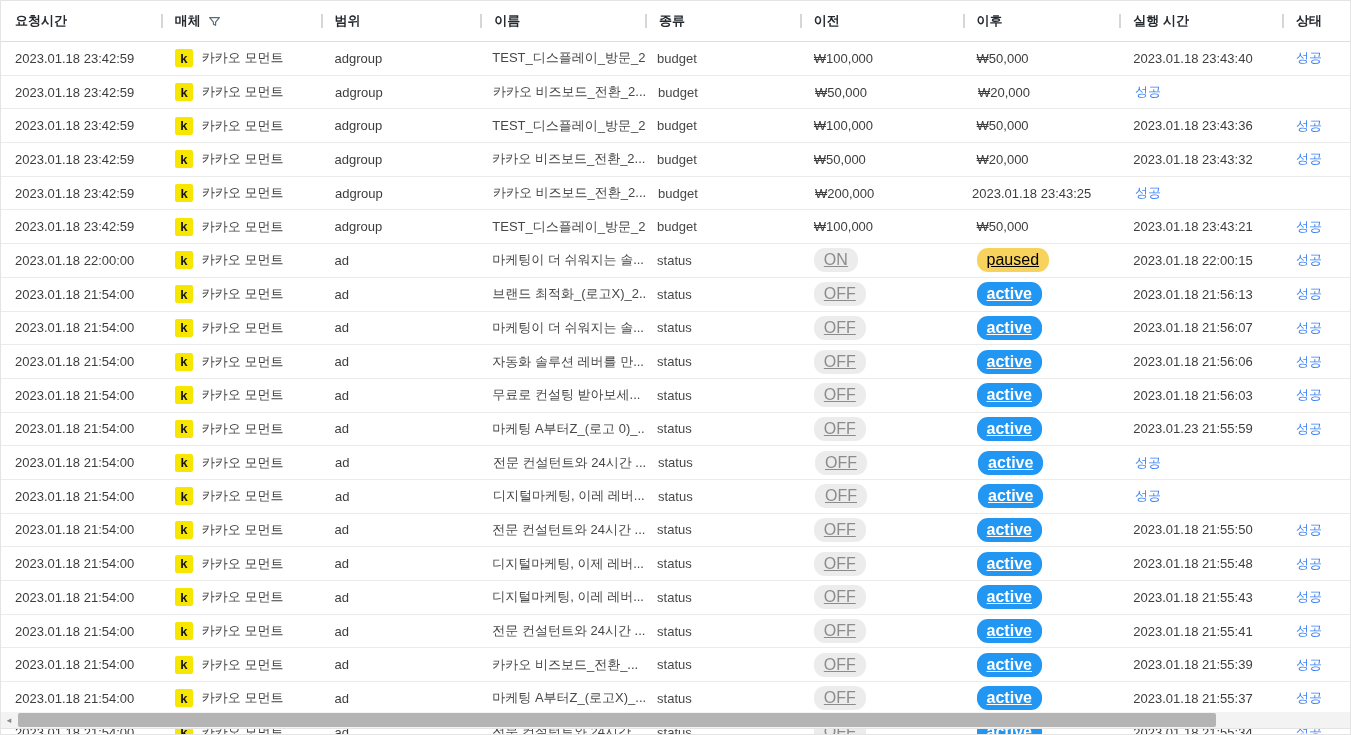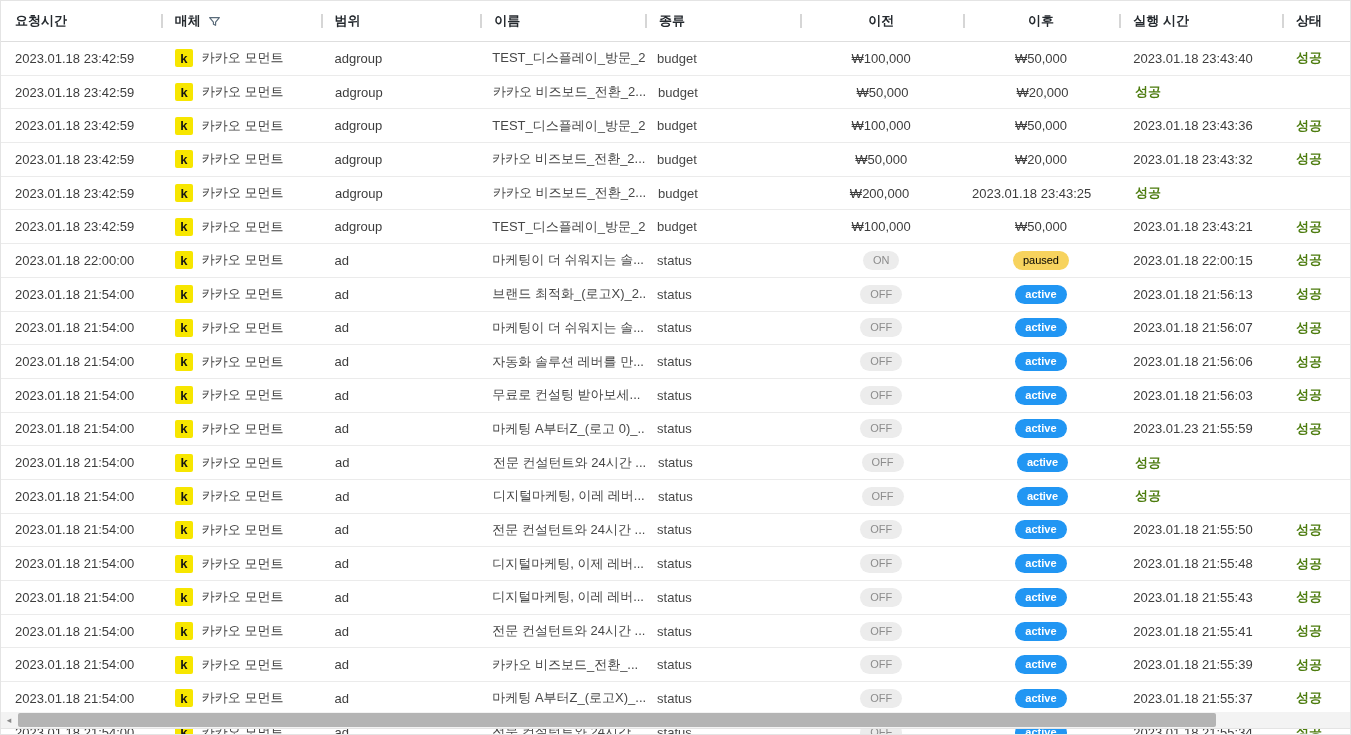--- a/index.html
+++ b/index.html
@@ -10,39 +10,39 @@
   .table-wrap{
     position:relative;width:1351px;height:735px;box-sizing:border-box;
     border:1px solid #e4e4e4;background:#fff;overflow:hidden;
   }
   .header{display:flex;height:40px;align-items:center;border-bottom:1px solid #dedede;background:#fff;}
   .hcell{
     position:relative;display:flex;align-items:center;box-sizing:border-box;
     height:100%;padding:0 14px;font-size:13px;font-weight:700;color:#24292e;white-space:nowrap;
   }
   .hcell .sep{position:absolute;left:0;top:13px;width:2px;height:14px;background:#d6d6d6;}
-  .right{justify-content:center;}
+  .right{justify-content:flex-start;}
   .c1{width:160px;} .c2{width:160px;} .c3{width:160px;} .c4{width:165px;} .c5{width:155px;}
   .c6{width:163px;} .c7{width:157px;} .c8{width:163px;} .c9{width:68px;}
   .row{display:flex;height:32.7px;align-items:center;border-bottom:1px solid #ebebeb;background:#fff;}
   .cell{
     display:flex;align-items:center;box-sizing:border-box;height:100%;
     padding:0 14px;font-size:13px;color:#3d3d3d;white-space:nowrap;overflow:hidden;
   }
   .cell.c4,.cell.c5{padding:0 12px;color:#474747;}
   .kicon{
     flex:0 0 auto;width:18px;height:18px;margin-right:9px;border-radius:2px;
     display:flex;align-items:center;justify-content:center;
     font-size:13px;font-weight:700;color:#151515;
   }
-  .badge{border-radius:11px;padding:4px 10px;font-size:11px;line-height:1;}
+  .badge{border-radius:11px;padding:4px 10px;font-size:16px;line-height:1;text-decoration:underline;}
   .badge-gray{background:#ececec;color:#8c8c8c;}
   .badge-blue{background:#2196f3;color:#ffffff;font-weight:700;}
   .badge-yellow{background:#f7d35e;color:#000000;}
-  .success{color:#4d7c0f;cursor:pointer;font-weight:bold;}
+  .success{color:#3b82f6;cursor:pointer;}
   .filter-icon{margin-left:7px;display:inline-flex;cursor:pointer;}
   .hscroll{
     position:absolute;left:0;top:711px;width:1351px;height:16px;
     background:#f3f3f3;display:flex;align-items:center;z-index:5;
     border-bottom:1px solid #e4e4e4;
   }
   .scroll-btn{
     flex:0 0 auto;width:16px;height:16px;display:flex;align-items:center;justify-content:center;
     color:#8a8a8a;font-size:9px;background:#f3f3f3;cursor:pointer;user-select:none;
   }

